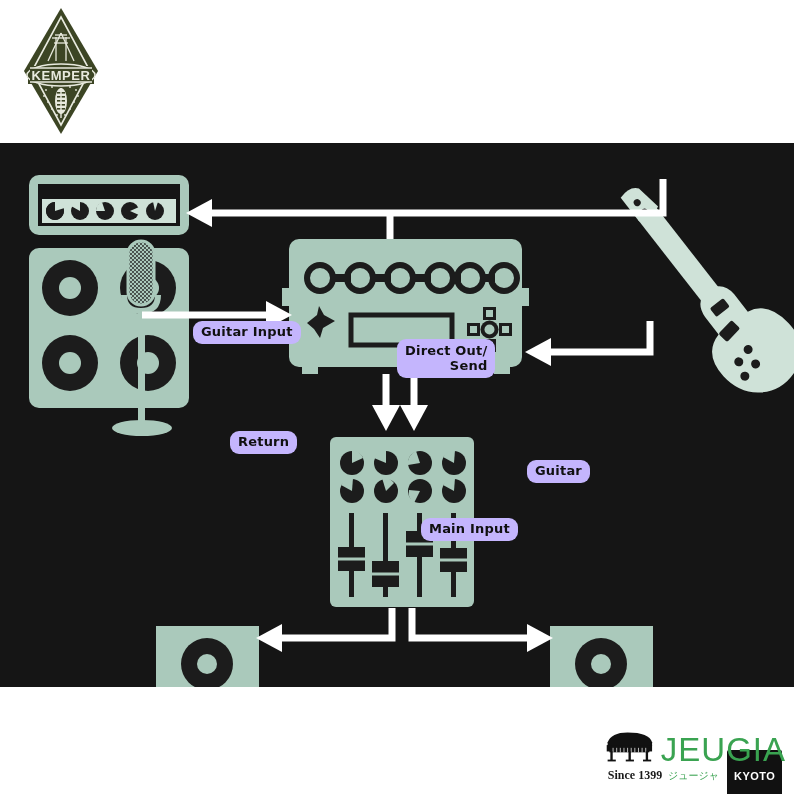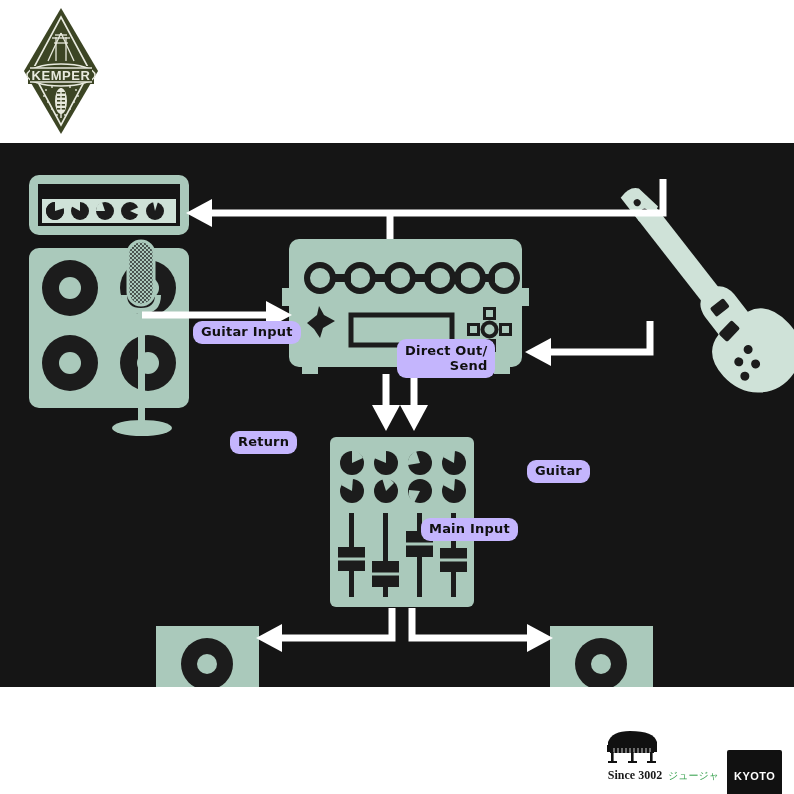--- a/index.html
+++ b/index.html
@@ -426,19 +426,20 @@
         </g>
 
         <rect x="7" y="24" width="2.6" height="10" fill="#111111"></rect>
         <rect x="27" y="24" width="2.6" height="10" fill="#111111"></rect>
         <rect x="46" y="24" width="2.6" height="10" fill="#111111"></rect>
         <rect x="4" y="33" width="9" height="2" fill="#111111"></rect>
         <rect x="24" y="33" width="9" height="2" fill="#111111"></rect>
         <rect x="43" y="33" width="9" height="2" fill="#111111"></rect>
       </svg>
     </div>
+    <div class="jeugia-word">JEUGIA</div>
   </div>
   <div class="jeugia-bottom">
-    <div class="jeugia-since">Since 3002</div>
+    <div class="jeugia-since">Since 1399</div>
     <div class="jeugia-kana">ジュージャ</div>
     <div class="jeugia-kyoto">KYOTO</div>
   </div>
 </div>
 
 </body></html>

